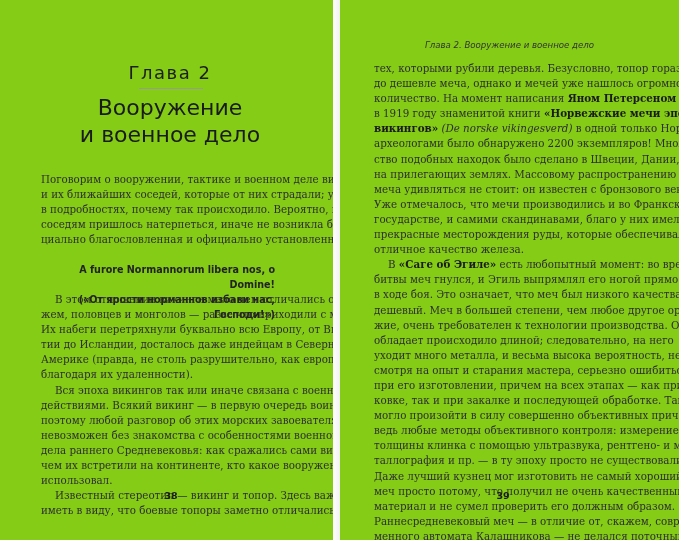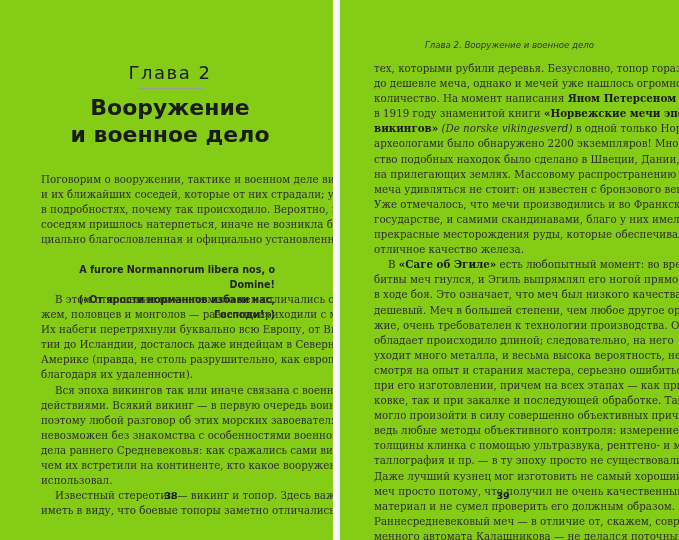--- a/index.html
+++ b/index.html
@@ -32,21 +32,21 @@
       font-size: 18px; letter-spacing: 1.5px; color: #1e1e1e;
     }
     .chapter-rule {
       position: absolute; left: 139px; top: 88px; width: 64px; height: 1px;
       background: #9a9a9a;
     }
     .chapter-title {
       position: absolute; left: 0; width: 340px; top: 94px;
       text-align: center;
       font-family: "DejaVu Sans", "Liberation Sans", sans-serif;
-      font-size: 22px; line-height: 27px; color: #1a1a1a; font-weight: bold;
+      font-size: 22px; line-height: 27px; color: #1a1a1a;
     }
 
     .body-text {
       position: absolute;
       font-size: 10.3px; line-height: 15.1px;
       text-align: justify;
       color: #2e2e2e;
     }
     .body-text .ln { display: block; text-align: justify; text-align-last: justify; white-space: nowrap; }
     .body-text .ln.last { text-align-last: left; }

